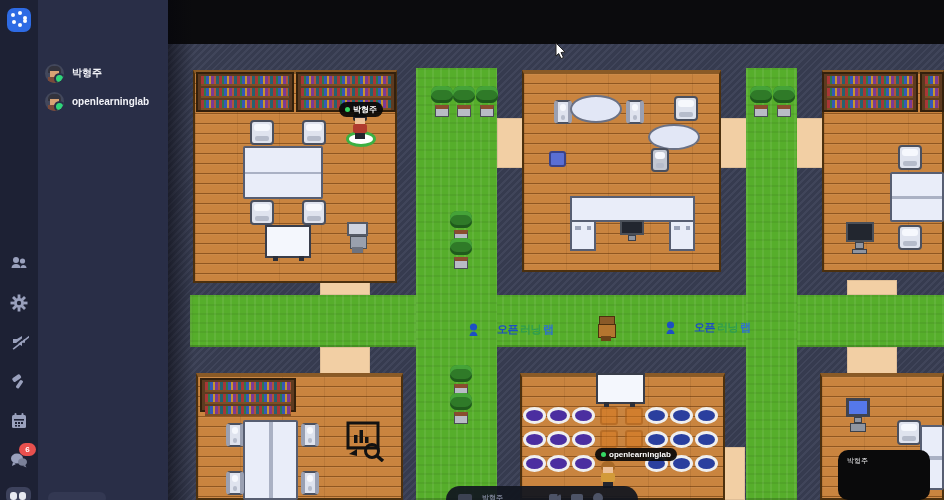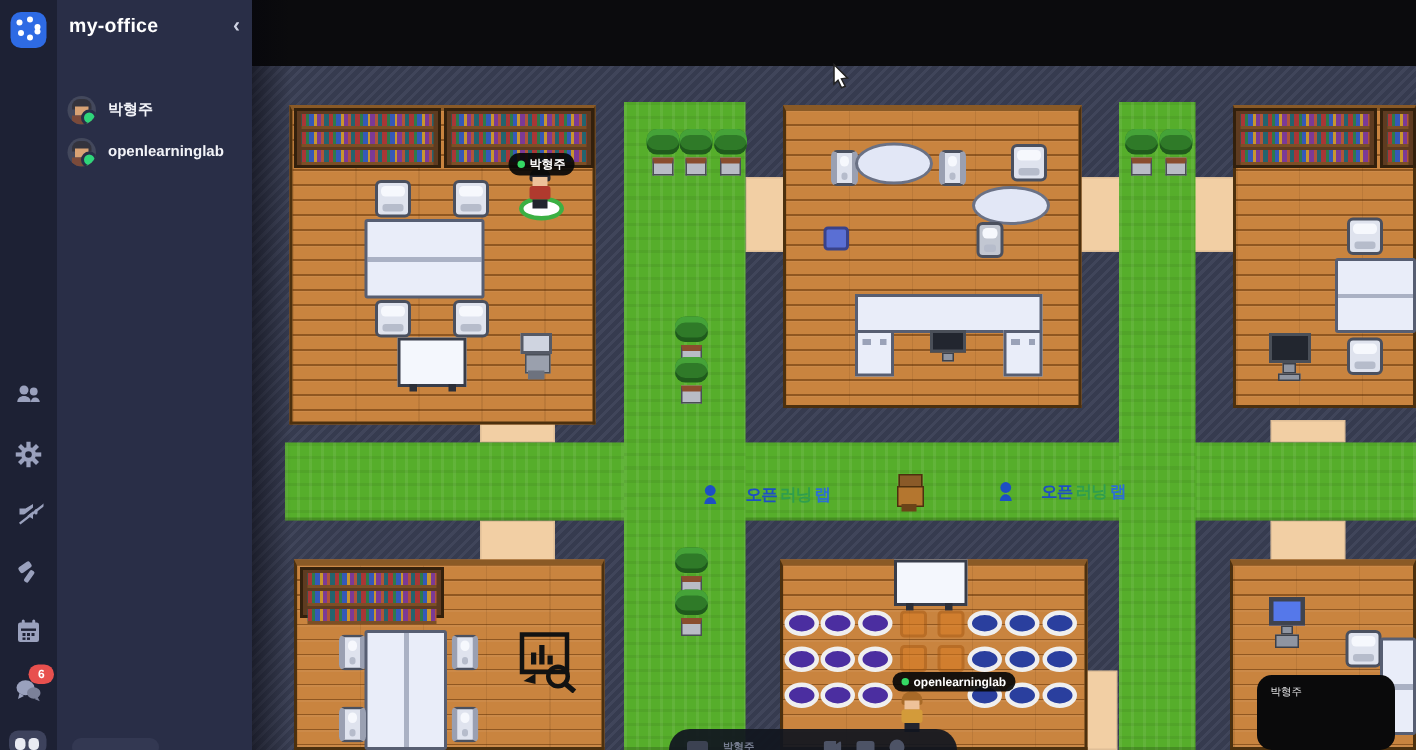--- a/index.html
+++ b/index.html
@@ -205,24 +205,20 @@
       </svg>
     <span class="badge">6</span>
   </div>
   <div class="abs rail-part">
       <i style="left:4px;"></i>
       <i style="left:13px;"></i>
     </div>
 </div>
 
 <div class="abs panel">
-  <div class="abs panel-head">
-    <span class="panel-title">my-office</span>
-    <span class="collapse">‹</span>
-  </div>
   <div class="abs member" style="top:61px;">
     <span class="mav">
         <span class="h"></span>
         <span class="f"></span>
         <span class="b"></span>
         <span class="mdot"></span>
       </span>
     <span class="mname">박형주</span>
   </div>
   <div class="abs member" style="top:89px;">

